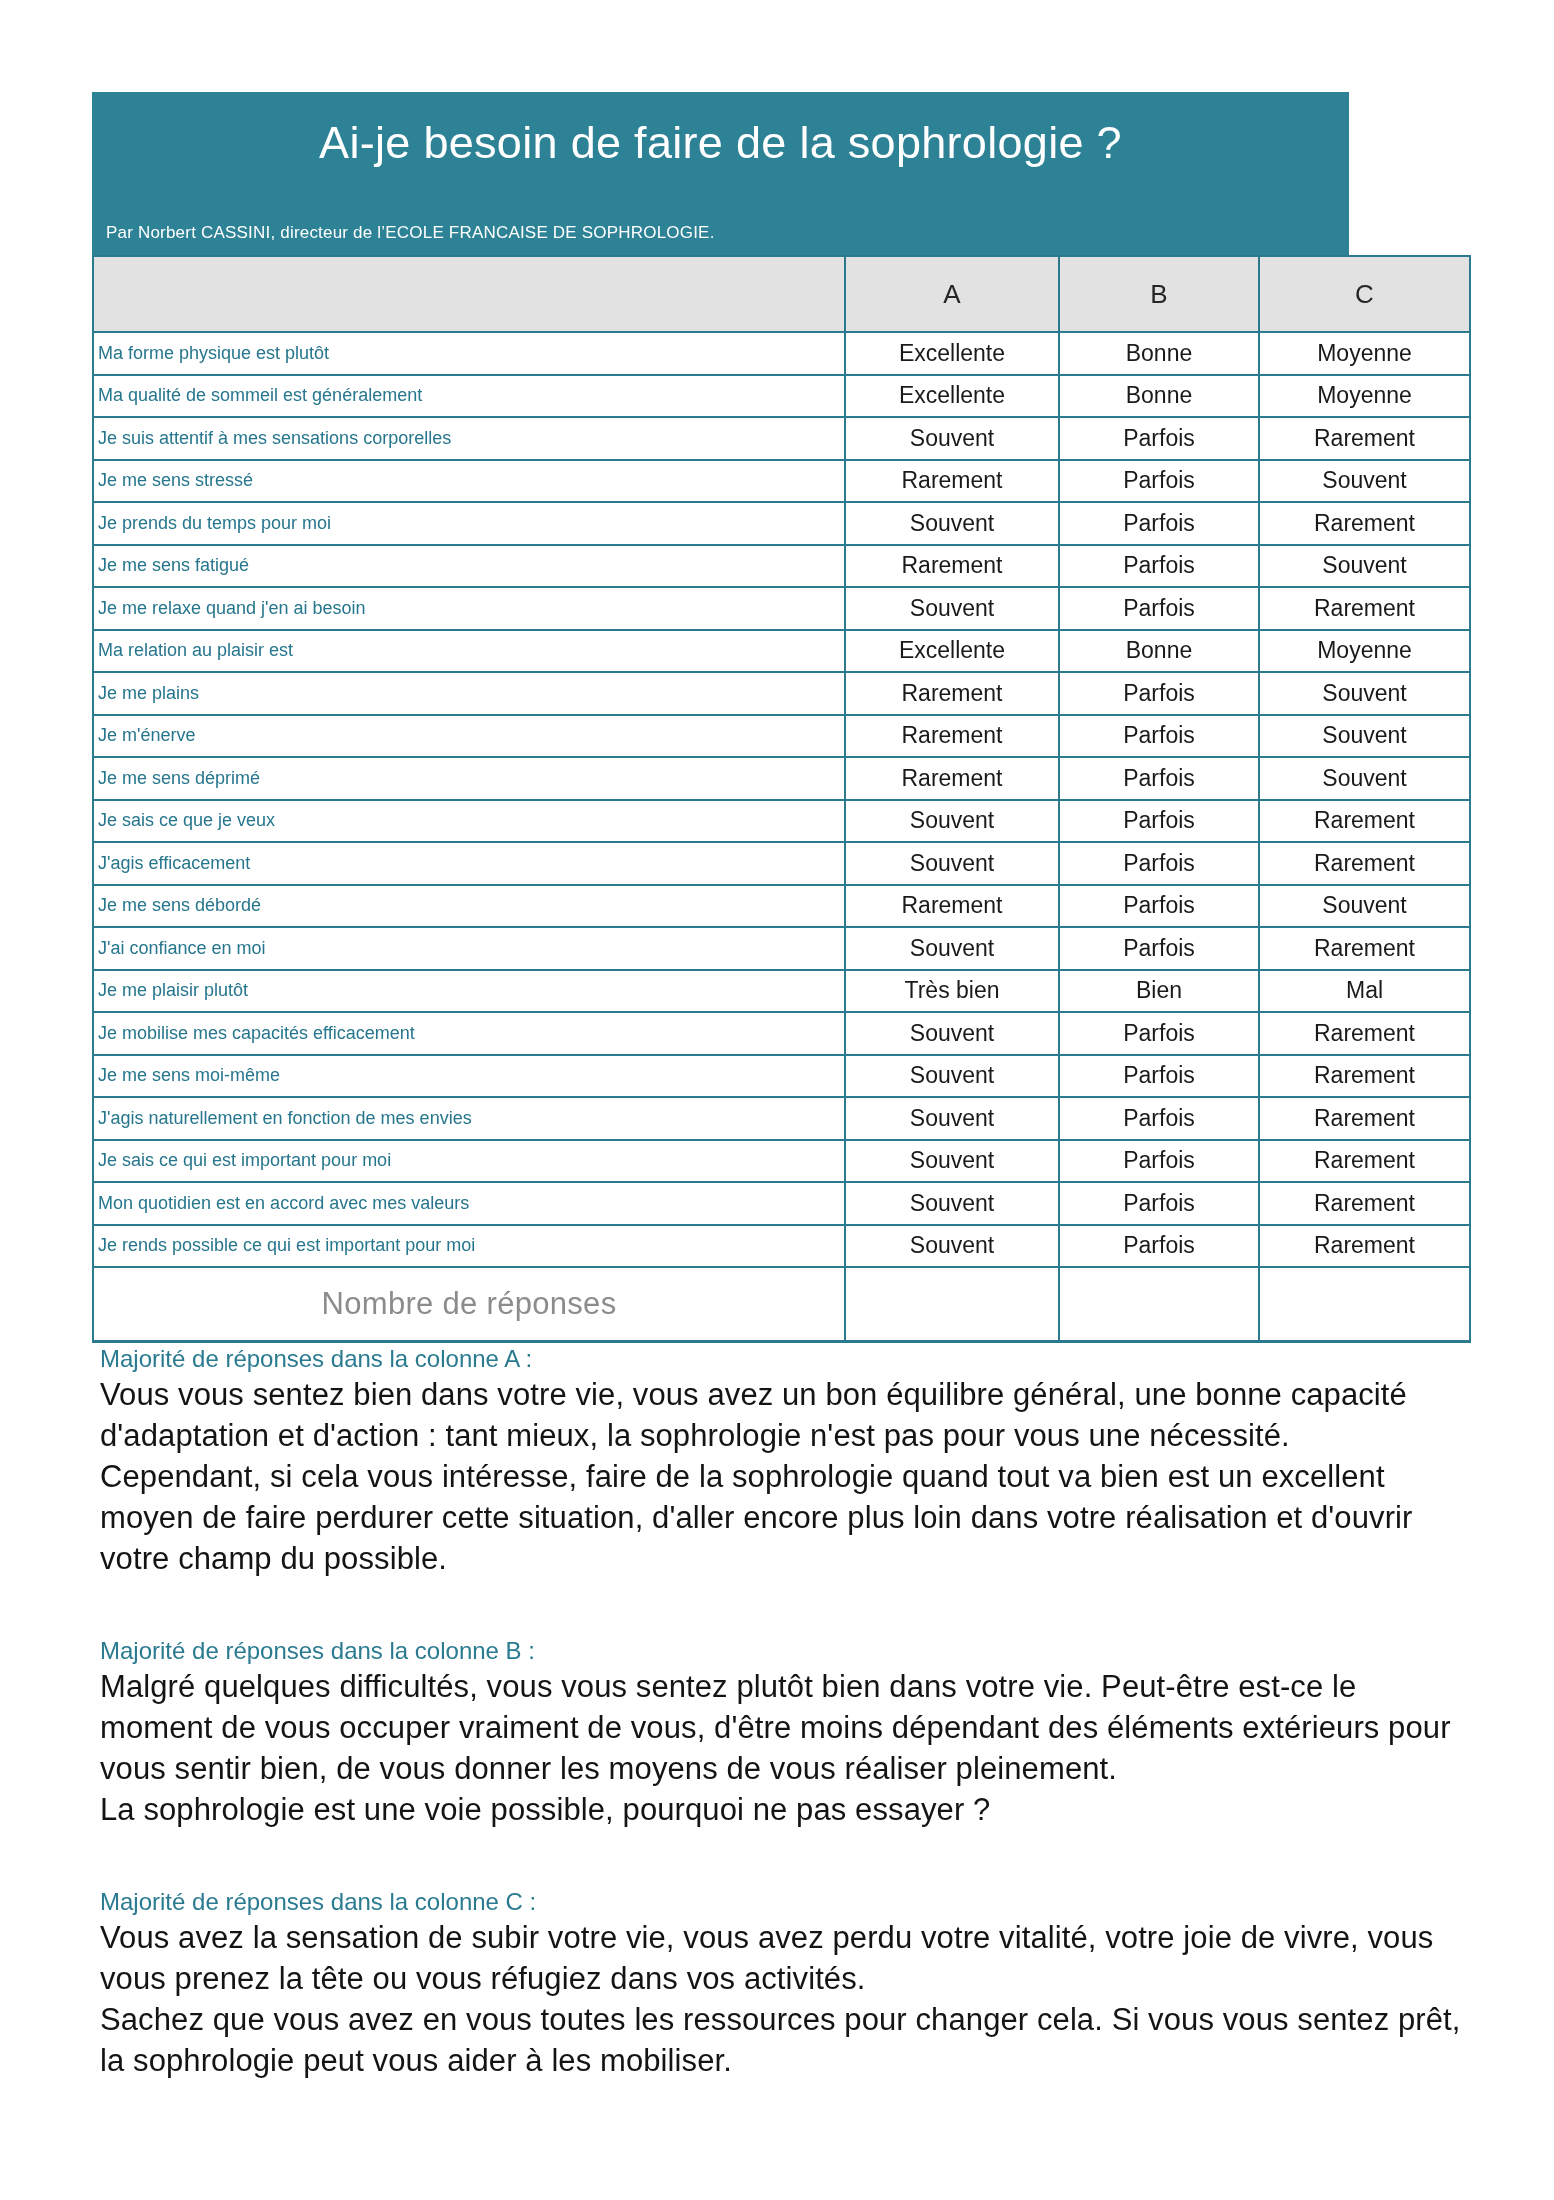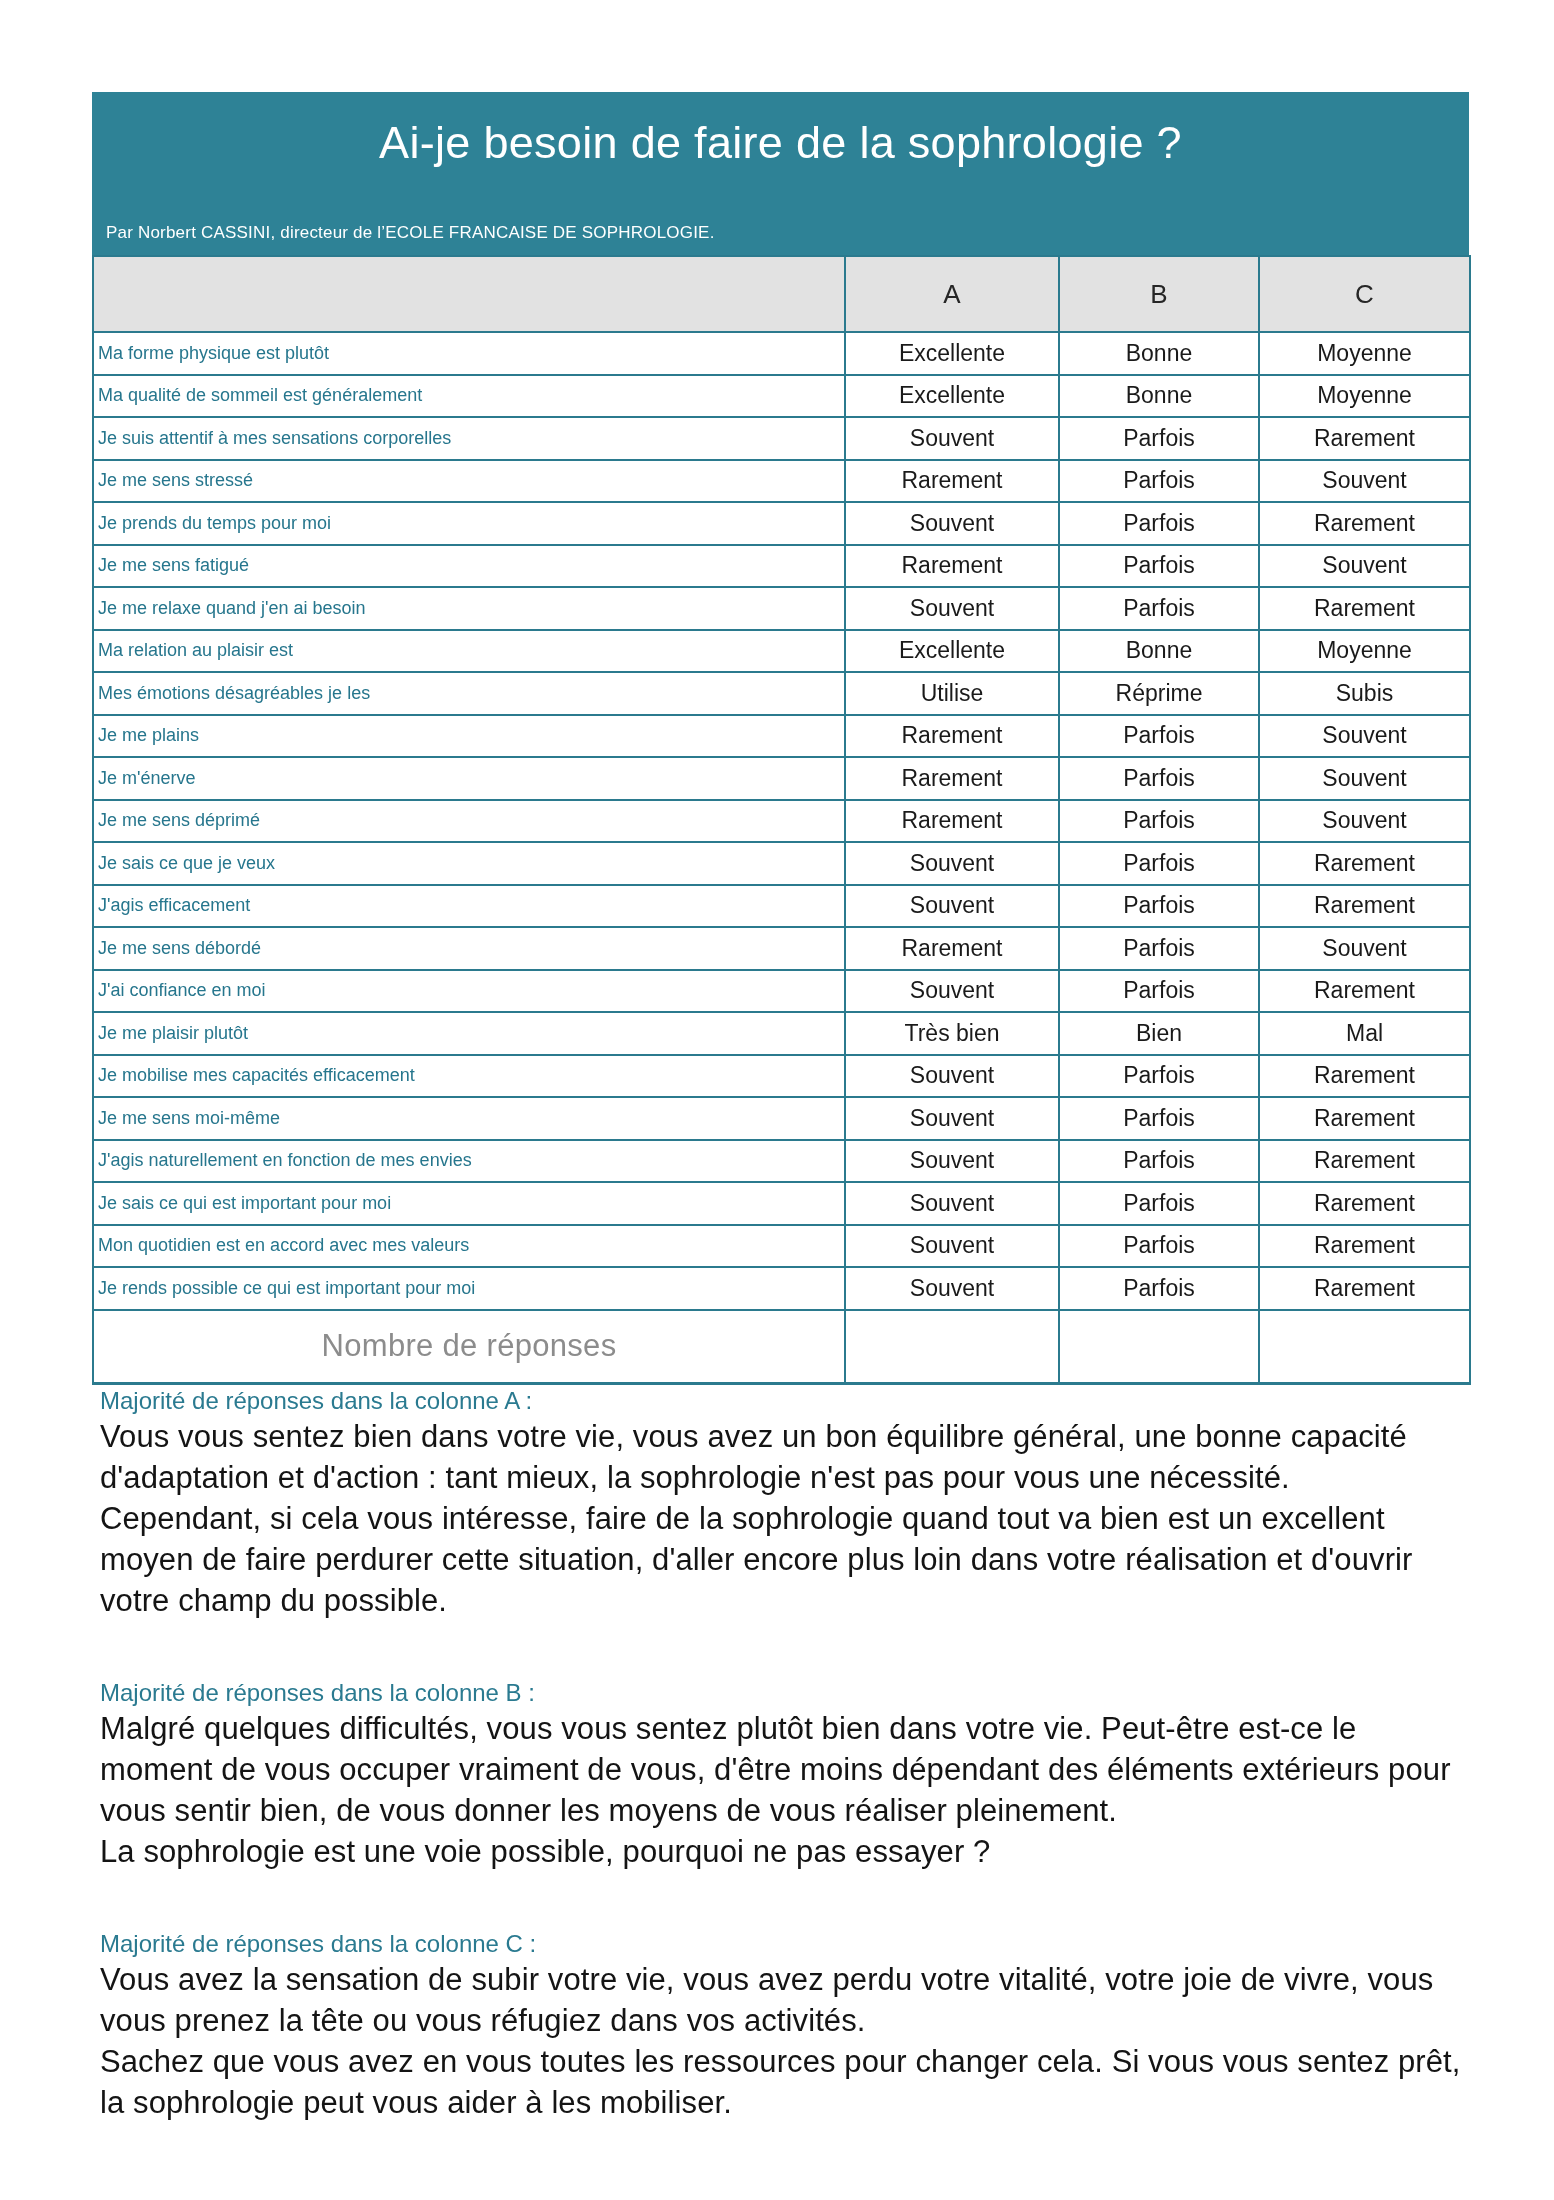--- a/index.html
+++ b/index.html
@@ -13,21 +13,21 @@
     position: relative;
     width: 1554px;
     height: 2200px;
     background: var(--page-bg, #fff);
     overflow: hidden;
     box-sizing: border-box;
     padding: 92px 0 0 92px;
   }
   
   .banner {
-    width: 1377px;
+    width: 1257px;
     height: 163px;
     background: var(--banner-bg, #2E8296);
     color: #ffffff;
     box-sizing: border-box;
     padding: 26px 14px 12px 14px;
     display: flex;
     flex-direction: column;
     justify-content: space-between;
   }
   .banner h1 {
@@ -184,26 +184,20 @@
     <td class="ans">Rarement</td>
   </tr>
 
   <tr>
     <td class="q">Ma relation au plaisir est</td>
     <td class="ans">Excellente</td>
     <td class="ans">Bonne</td>
     <td class="ans">Moyenne</td>
   </tr>
 
-  <tr>
-    <td class="q">Mes émotions désagréables je les</td>
-    <td class="ans">Utilise</td>
-    <td class="ans">Réprime</td>
-    <td class="ans">Subis</td>
-  </tr>
 
   <tr>
     <td class="q">Je me plains</td>
     <td class="ans">Rarement</td>
     <td class="ans">Parfois</td>
     <td class="ans">Souvent</td>
   </tr>
 
   <tr>
     <td class="q">Je m'énerve</td>

